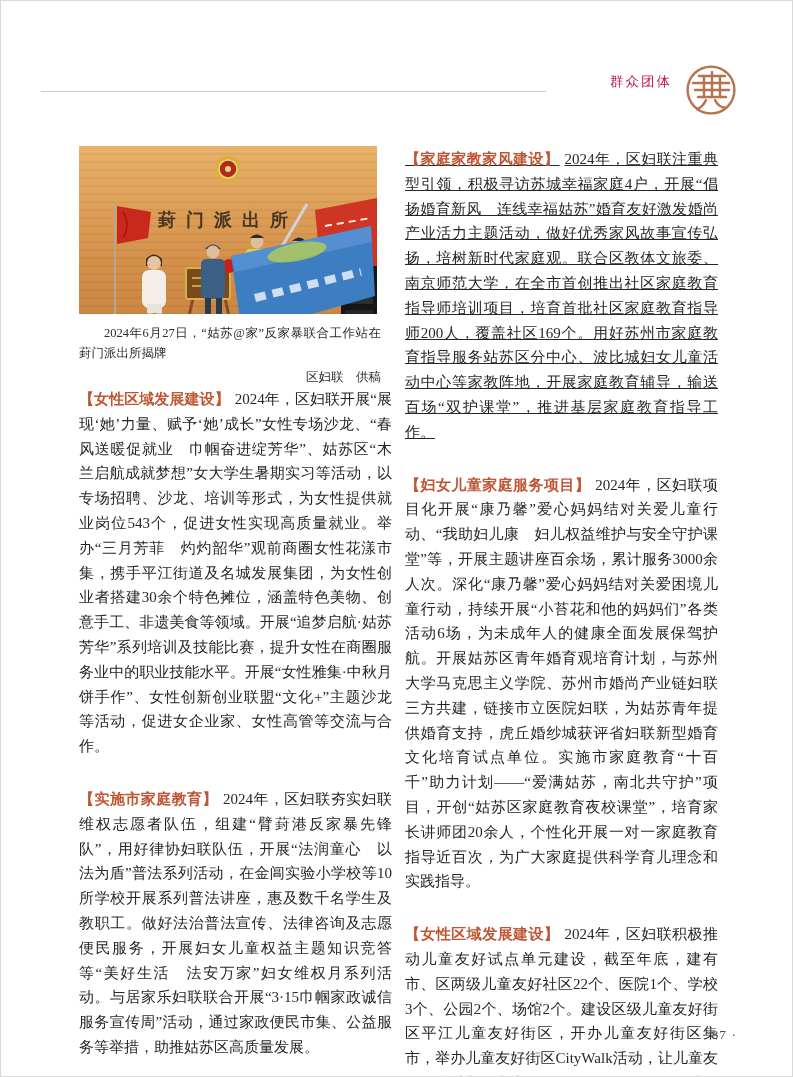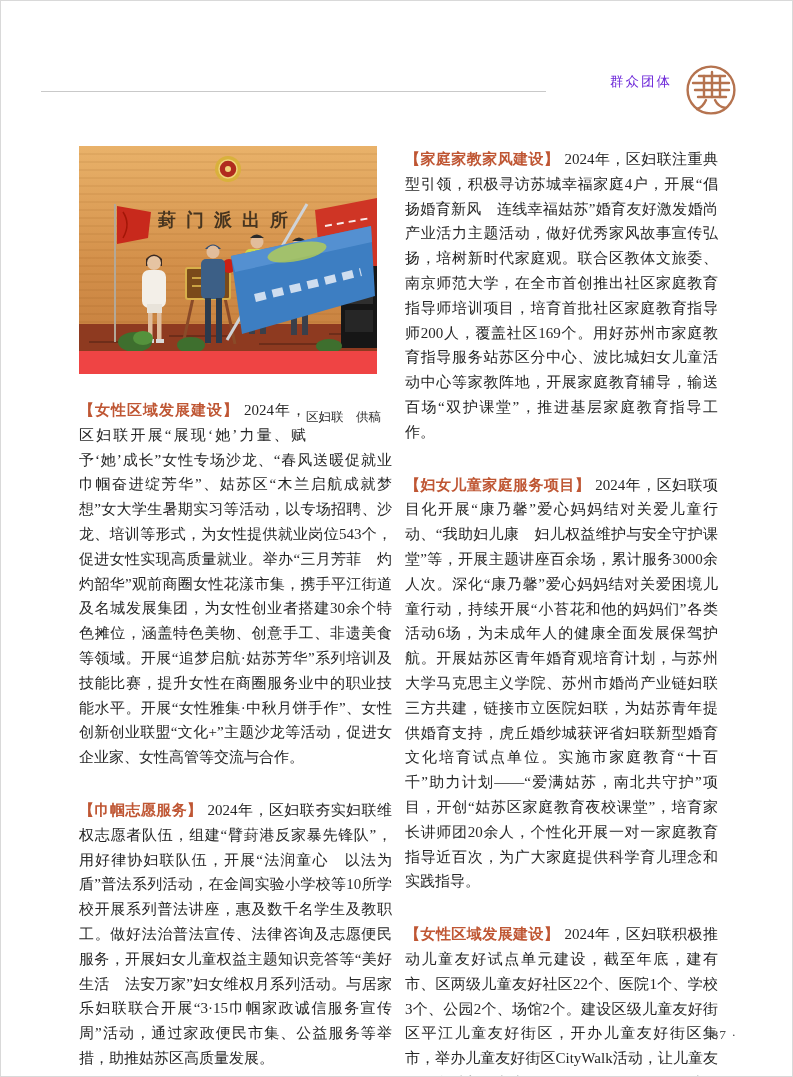--- a/index.html
+++ b/index.html
@@ -16,42 +16,42 @@
   }
 
   
   .header-rule{
     position:absolute;left:40px;top:90px;width:505px;height:1px;
     background:#c9c9c9;
   }
   .header-title{
     position:absolute;right:120px;top:72px;
     font-family:"Liberation Sans","DejaVu Sans",sans-serif;
-    font-size:13.5px;letter-spacing:2px;color:#6d28d9;
+    font-size:13.5px;letter-spacing:2px;color:#be185d;
   }
   .seal{position:absolute;left:684px;top:63px;width:52px;height:52px;}
 
   
   .col{position:absolute;width:313px;}
   .col-left{left:78px;top:145px;}
   .col-right{left:404px;top:146px;}
 
   .para{
     margin:28px 0 0 0;
     font-size:15px;line-height:24.8px;
     text-align:justify;
   }
-  .para:first-child{margin-top:0;}
+  .para:first-child{margin-top:0;text-decoration:underline;}
   .col-left .para.first-after-photo{margin-top:24px;}
   .heading{color:#bf5633;font-weight:700;margin-right:5px;}
   .signature{float:right;}
 
   
   .photo{
-    width:298px;height:228px;
+    width:298px;height:168px;
     background:#ef4444;
     overflow:hidden;
   }
   figure{margin:0;padding:0;}
   .caption{
     margin-top:9px;width:302px;
     font-size:12.5px;line-height:20px;
     text-align:justify;text-indent:2em;color:#2b2b2b;
   }
   .caption-credit{float:right;text-indent:0;margin-top:24px;}
@@ -169,27 +169,28 @@
           <ellipse cx="218" cy="106" rx="30" ry="9" fill="#bcd24a" opacity="0.75" transform="rotate(-11 218 106)"></ellipse>
           <path d="M176,152 L282,126" stroke="#e8eef7" stroke-width="8" stroke-dasharray="11 7" opacity="0.85"></path>
 
           <ellipse cx="56" cy="196" rx="17" ry="10" fill="#3e6f2e"></ellipse>
           <ellipse cx="64" cy="192" rx="10" ry="7" fill="#54923c"></ellipse>
           <ellipse cx="112" cy="199" rx="14" ry="8" fill="#3e6f2e"></ellipse>
           <ellipse cx="250" cy="200" rx="13" ry="7" fill="#3e6f2e"></ellipse>
         </svg>
       </div>
       <figcaption class="caption">
+        <span class="caption-text">2024年6月27日，“姑苏@家”反家暴联合工作站在葑门派出所揭牌</span>
         <span class="caption-credit">区妇联　供稿</span>
       </figcaption>
     </figure>
 
     <p class="para first-after-photo"><span class="heading">【女性区域发展建设】</span><span>2024年，区妇联开展“展现‘她’力量、赋予‘她’成长”女性专场沙龙、“春风送暖促就业　巾帼奋进绽芳华”、姑苏区“木兰启航成就梦想”女大学生暑期实习等活动，以专场招聘、沙龙、培训等形式，为女性提供就业岗位543个，促进女性实现高质量就业。举办“三月芳菲　灼灼韶华”观前商圈女性花漾市集，携手平江街道及名城发展集团，为女性创业者搭建30余个特色摊位，涵盖特色美物、创意手工、非遗美食等领域。开展“追梦启航·姑苏芳华”系列培训及技能比赛，提升女性在商圈服务业中的职业技能水平。开展“女性雅集·中秋月饼手作”、女性创新创业联盟“文化+”主题沙龙等活动，促进女企业家、女性高管等交流与合作。</span></p>
 
-    <p class="para"><span class="heading">【巾帼志愿服务】</span><span>2024年，区妇联夯实妇联维权志愿者队伍，组建“臂葑港反家暴先锋队”，用好律协妇联队伍，开展“法润童心　以法为盾”普法系列活动，在金阊实验小学校等10所学校开展系列普法讲座，惠及数千名学生及教职工。做好法治普法宣传、法律咨询及志愿便民服务，开展妇女儿童权益主题知识竞答等“美好生活　法安万家”妇女维权月系列活动。与居家乐妇联联合开展“3·15巾帼家政诚信服务宣传周”活动，通过家政便民市集、公益服务等举措，助推姑苏区高质量发展。</span></p>
+    <p class="para"><span class="heading">【实施市家庭教育】</span><span>2024年，区妇联夯实妇联维权志愿者队伍，组建“臂葑港反家暴先锋队”，用好律协妇联队伍，开展“法润童心　以法为盾”普法系列活动，在金阊实验小学校等10所学校开展系列普法讲座，惠及数千名学生及教职工。做好法治普法宣传、法律咨询及志愿便民服务，开展妇女儿童权益主题知识竞答等“美好生活　法安万家”妇女维权月系列活动。与居家乐妇联联合开展“3·15巾帼家政诚信服务宣传周”活动，通过家政便民市集、公益服务等举措，助推姑苏区高质量发展。</span></p>
   </section>
 
   <section class="col col-right">
     <p class="para"><span class="heading">【家庭家教家风建设】</span><span>2024年，区妇联注重典型引领，积极寻访苏城幸福家庭4户，开展“倡扬婚育新风　连线幸福姑苏”婚育友好激发婚尚产业活力主题活动，做好优秀家风故事宣传弘扬，培树新时代家庭观。联合区教体文旅委、南京师范大学，在全市首创推出社区家庭教育指导师培训项目，培育首批社区家庭教育指导师200人，覆盖社区169个。用好苏州市家庭教育指导服务站苏区分中心、波比城妇女儿童活动中心等家教阵地，开展家庭教育辅导，输送百场“双护课堂”，推进基层家庭教育指导工作。</span></p>
 
     <p class="para"><span class="heading">【妇女儿童家庭服务项目】</span><span>2024年，区妇联项目化开展“康乃馨”爱心妈妈结对关爱儿童行动、“我助妇儿康　妇儿权益维护与安全守护课堂”等，开展主题讲座百余场，累计服务3000余人次。深化“康乃馨”爱心妈妈结对关爱困境儿童行动，持续开展“小苔花和他的妈妈们”各类活动6场，为未成年人的健康全面发展保驾护航。开展姑苏区青年婚育观培育计划，与苏州大学马克思主义学院、苏州市婚尚产业链妇联三方共建，链接市立医院妇联，为姑苏青年提供婚育支持，虎丘婚纱城获评省妇联新型婚育文化培育试点单位。实施市家庭教育“十百千”助力计划——“爱满姑苏，南北共守护”项目，开创“姑苏区家庭教育夜校课堂”，培育家长讲师团20余人，个性化开展一对一家庭教育指导近百次，为广大家庭提供科学育儿理念和实践指导。</span></p>
 
     <p class="para"><span class="heading">【女性区域发展建设】</span><span>2024年，区妇联积极推动儿童友好试点单元建设，截至年底，建有市、区两级儿童友好社区22个、医院1个、学校3个、公园2个、场馆2个。建设区级儿童友好街区平江儿童友好街区，开办儿童友好街区集市，举办儿童友好街区CityWalk活动，让儿童友好理念融入日常生活。</span><span class="signature">（顾静洁）</span></p>
   </section>
 

